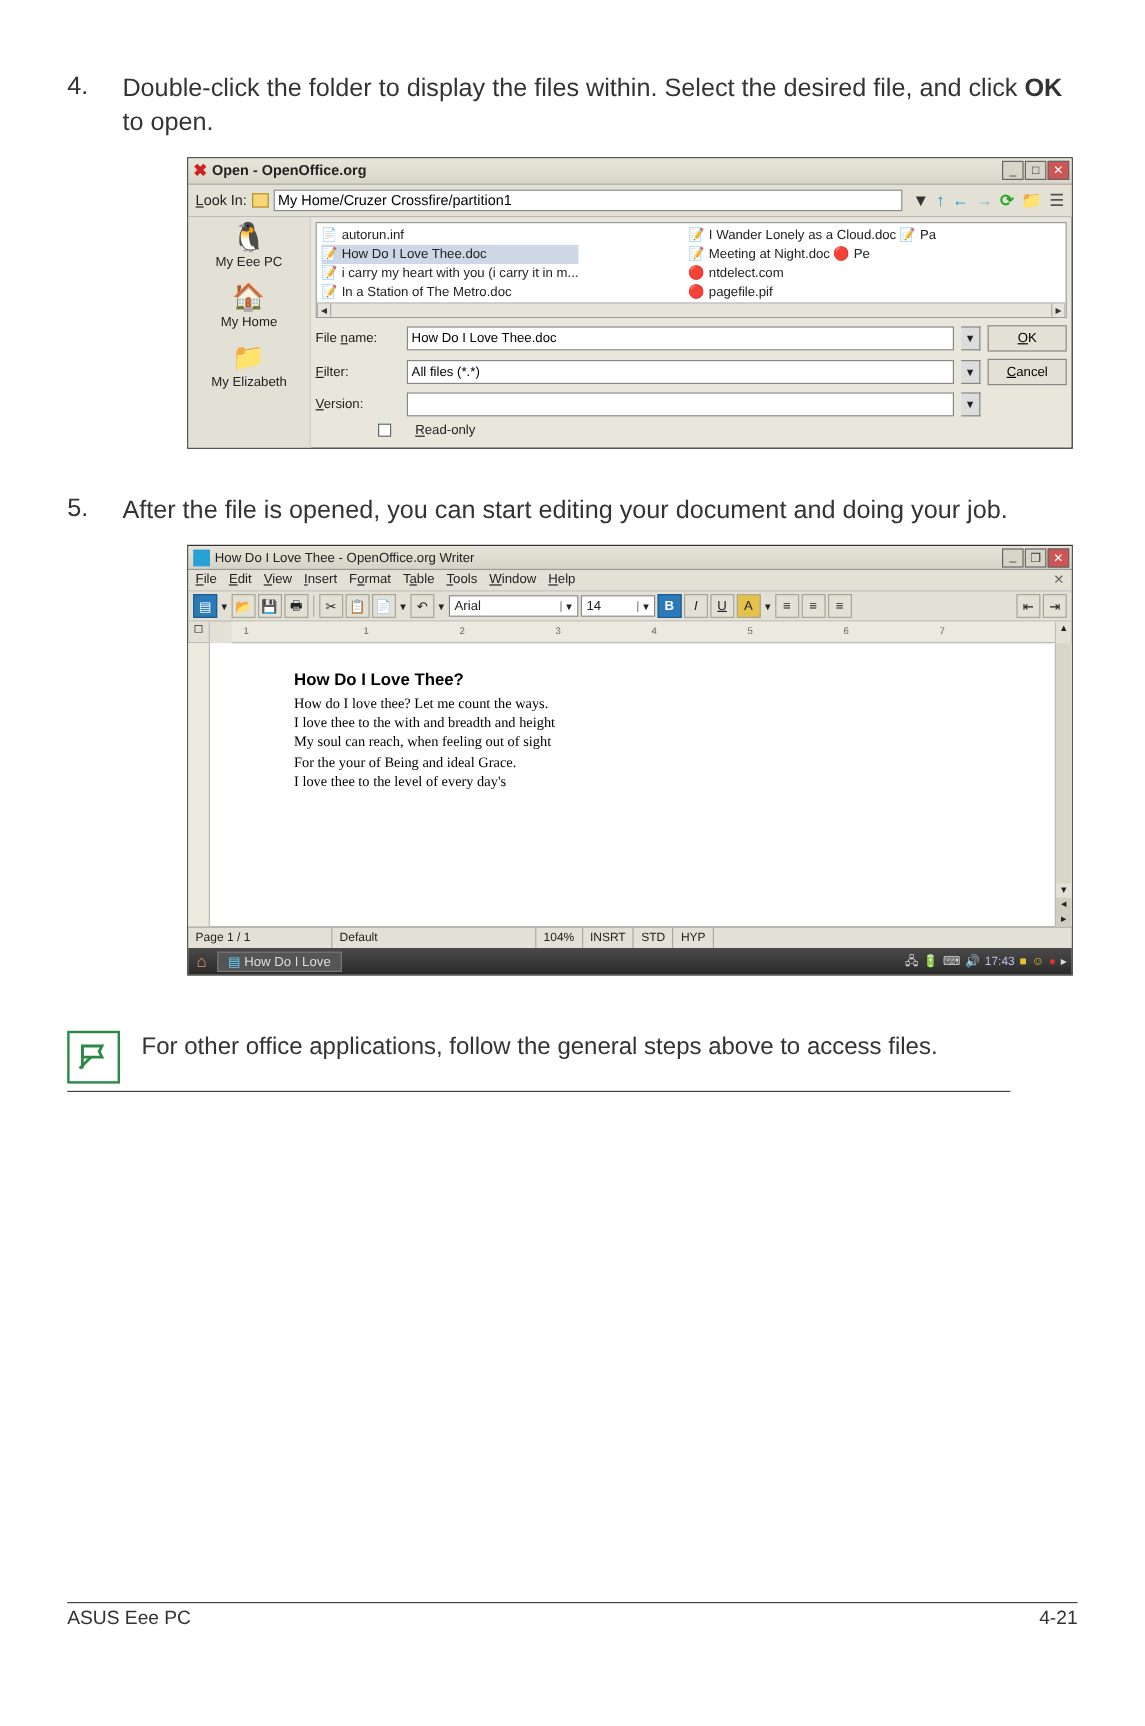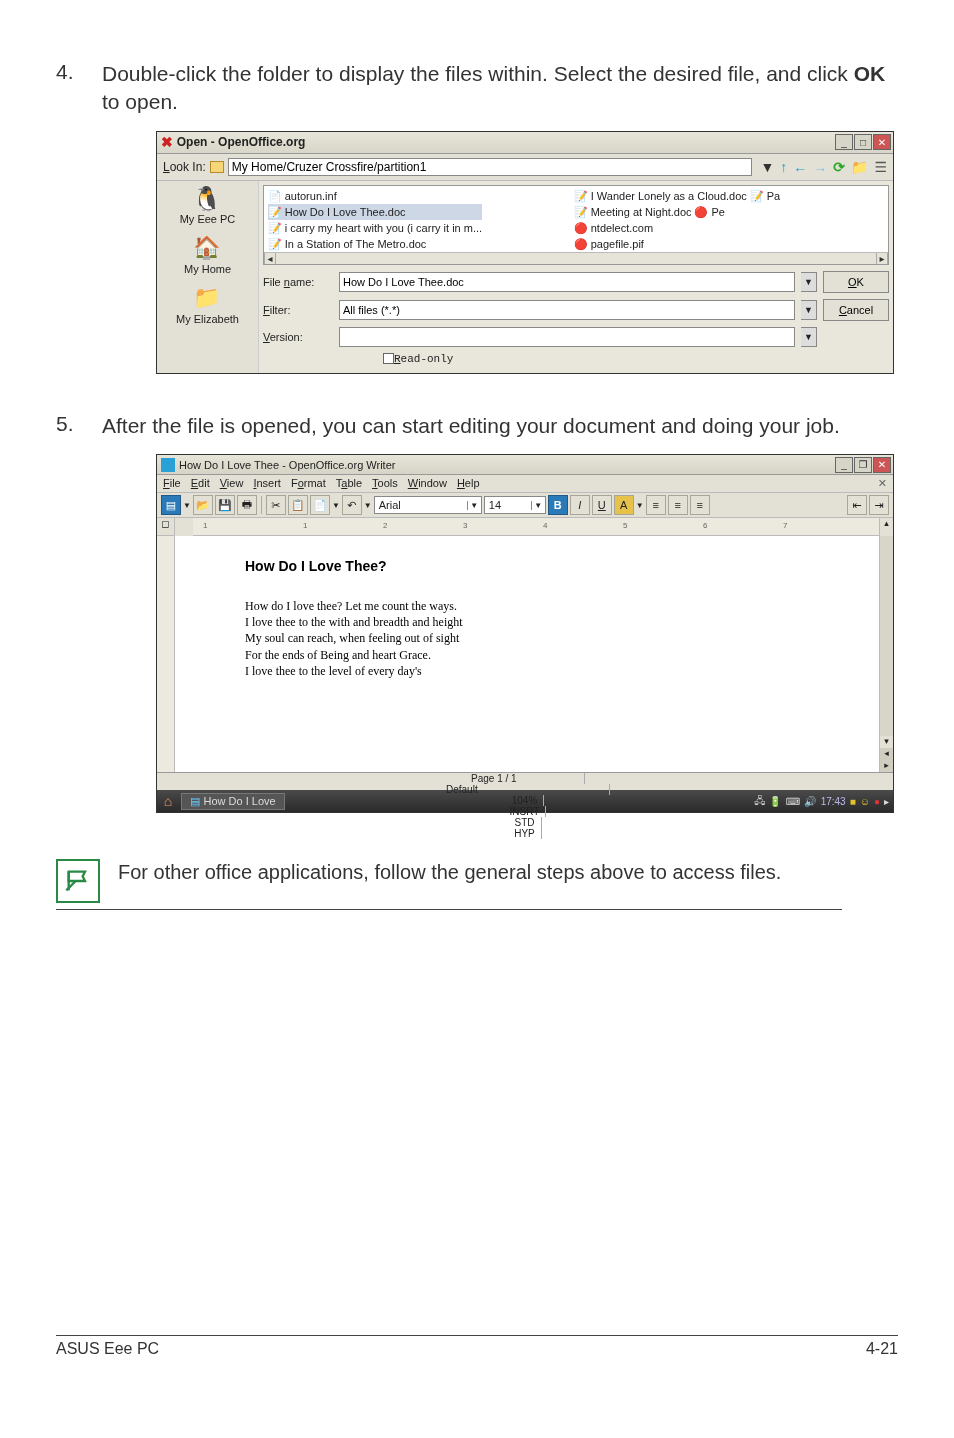--- a/index.html
+++ b/index.html
@@ -72,21 +72,21 @@
   .fi-ico{font-size:11px;color:#468;}
   .fileitem.sel{background:#cdd7e6;}
   .shim{position:absolute;bottom:0;left:0;right:0;height:12px;border-top:1px solid #bbb;background:#e6e4d8;display:flex;}
   .shim .arr{width:12px;text-align:center;font-size:10px;color:#333;border-right:1px solid #aaa;border-left:1px solid #aaa;}
   .shim .track{flex:1;}
   .fieldrow{display:flex;align-items:center;margin-top:6px;gap:6px;}
   .fieldrow label{width:70px;font-size:11px;}
   .fieldrow input, .fieldrow .combo{flex:1;border:1px solid #888;background:#fff;height:20px;font-size:11px;padding:0 3px;}
   .fieldrow .dd{width:16px;height:20px;border:1px solid #888;border-left:0;background:#ddd;display:flex;align-items:center;justify-content:center;font-size:9px;}
   .fieldrow button{width:66px;height:22px;border:1px solid #888;background:#e3e1d5;font-size:11px;}
-  .readonly{display:flex;align-items:center;gap:0;margin:6px 0 4px 120px;font-size:11px;font-family:Liberation Mono, monospace;}
+  .readonly{display:flex;align-items:center;gap:20px;margin:6px 0 4px 52px;font-size:11px;}
   .readonly .cb{width:11px;height:11px;border:1px solid #666;background:#fff;}
 
   
   .writer {
     width: 738px;
     margin: 10px 0 46px 100px;
     border: 1px solid #333;
     background: #e3e1d5;
     font-family: Arial, sans-serif;
     font-size: 11px;
@@ -102,26 +102,26 @@
   .tbtn.blue{background:#2a7ab8;color:#fff;border-color:#1f5a8a;}
   .fontbox{border:1px solid #888;background:#fff;height:18px;display:flex;align-items:center;gap:22px;}
   .fontbox .txt{padding:0 4px;min-width:70px;}
   .fontbox .dd{width:14px;text-align:center;border-left:1px solid #888;font-size:8px;}
   .tsep{width:1px;height:18px;background:#aaa;margin:0 2px;}
   .ruler{height:18px;background:#eceade;border-bottom:1px solid #bbb;position:relative;font-size:8px;overflow:hidden;margin-left:18px;}
   .ruler .rn{position:absolute;top:3px;color:#666;}
   .editarea{display:flex;background:#fff;}
   .vruler{width:18px;background:#eceade;border-right:1px solid #bbb;}
   .paper{flex:1;padding:22px 70px 10px 70px;height:236px;overflow:hidden;font-family:"Times New Roman",serif;color:#000;}
-  .paper h3{font-size:14px;font-weight:bold;margin-bottom:24px;font-family:Arial,sans-serif;}
+  .paper h3{font-size:14px;font-weight:bold;margin-bottom:4px;font-family:Arial,sans-serif;}
   .paper p{font-size:12px;line-height:1.35;margin-bottom:10px;}
   .scrollcol{width:14px;background:#e3e1d5;border-left:1px solid #bbb;display:flex;flex-direction:column;}
   .scrollcol .arr{height:12px;font-size:9px;text-align:center;}
   .scrollcol .track{flex:1;background:#d8d6c8;}
-  .statusbar{display:flex;align-items:center;gap:0;font-size:10px;border-top:1px solid #999;background:#e3e1d5;height:18px;flex-direction:column;}
+  .statusbar{display:flex;align-items:center;gap:0;font-size:10px;border-top:1px solid #999;background:#e3e1d5;height:18px;}
   .statusbar .cell{border-right:1px solid #aaa;padding:0 6px;height:100%;display:flex;align-items:center;}
   .taskbar{display:flex;align-items:center;height:22px;background:linear-gradient(#4a4a4a,#2a2a2a);color:#ddd;font-size:11px;}
   .taskbar .home{width:22px;text-align:center;color:#e96;font-size:14px;}
   .taskbar .task{background:#555;border:1px solid #777;padding:1px 8px;margin-left:2px;}
   .taskbar .tray{margin-left:auto;display:flex;gap:4px;align-items:center;padding:0 4px;font-size:10px;}
   .tray .clk{color:#bbe;}
 
   
   .note{display:flex;align-items:flex-start;gap:18px;margin:30px 56px 16px 0;border-bottom:1px solid #444;padding-bottom:6px;}
   .note .nicon{width:44px;height:44px;border:2px solid #2a8a45;display:flex;align-items:center;justify-content:center;color:#2a8a45;}
@@ -334,21 +334,21 @@
       <div style="width:14px;background:#e3e1d5;border-left:1px solid #bbb;text-align:center;font-size:9px;">▴</div>
     </div>
     <div class="editarea">
       <div class="vruler"></div>
       <div class="paper">
         <h3>How Do I Love Thee?</h3>
         <p>
           <span>How do I love thee? Let me count the ways.</span><br>
           <span>I love thee to the with and breadth and height</span><br>
           <span>My soul can reach, when feeling out of sight</span><br>
-          <span>For the ends of Being and heart Grace.</span><br>
+          <span>For the your of Being and ideal Grace.</span><br>
           <span>I love thee to the level of every day's</span>
         </p>
       </div>
       <div class="scrollcol">
           <div class="track"></div>
           <div class="arr">▾</div>
           <div class="arr" style="background:#d0cec0;">◂</div>
           <div class="arr" style="background:#d0cec0;">▸</div>
         </div>
     </div>

